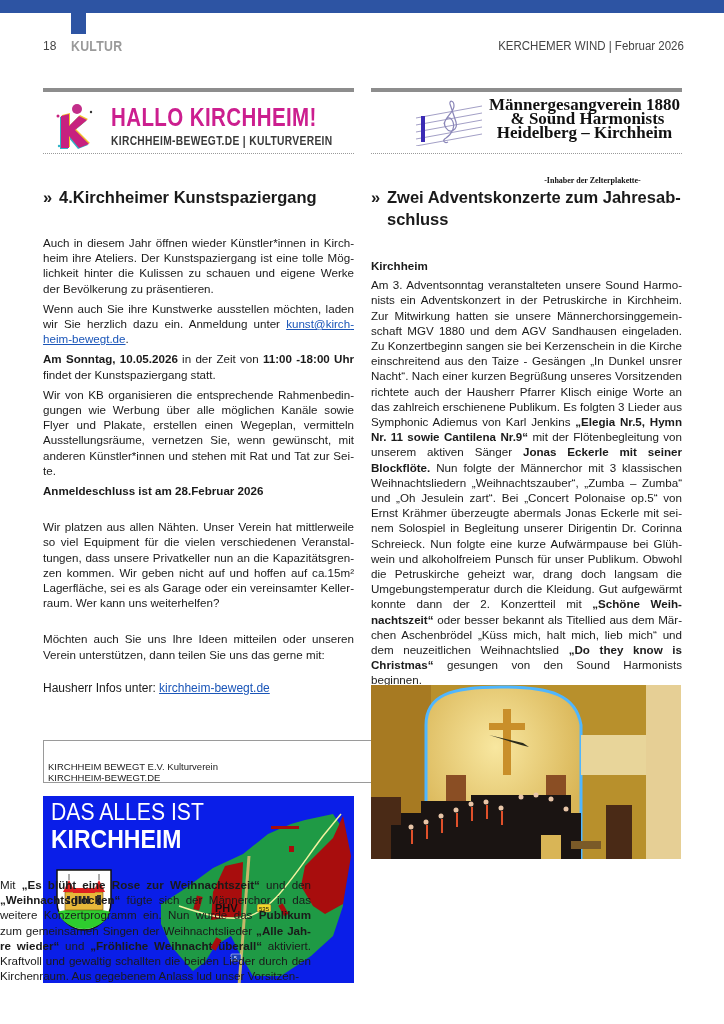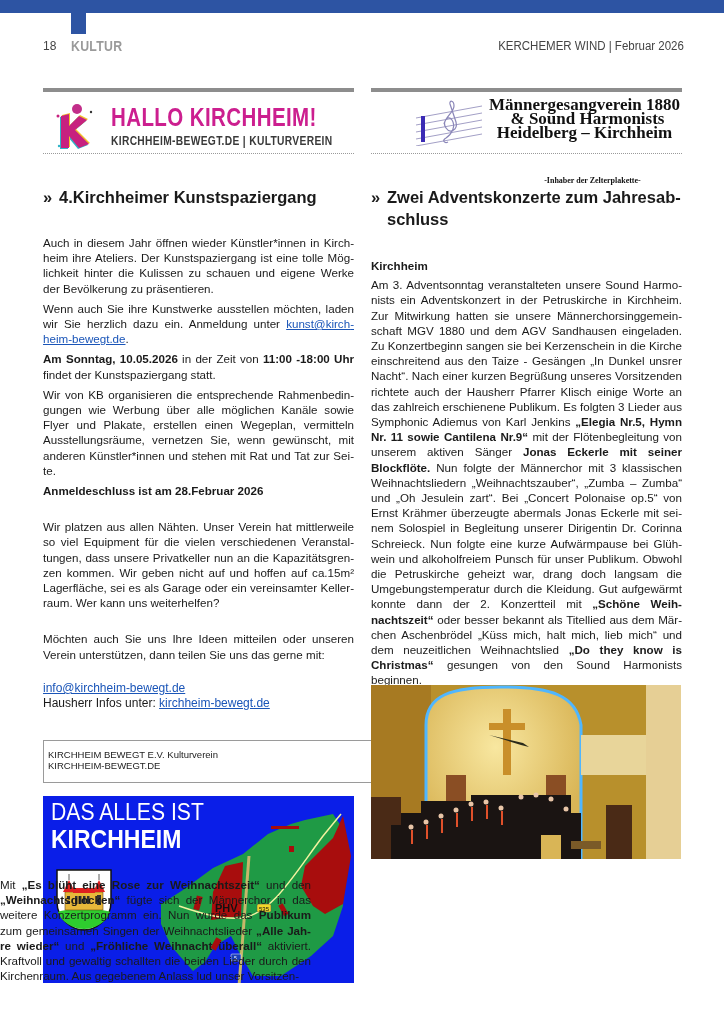--- a/index.html
+++ b/index.html
@@ -33,21 +33,21 @@
   #col-left { left: 43px; }
   #col-right { left: 371px; }
 
   .h2 { font-size: 16.5px; font-weight: bold; line-height: 22px; color: #1a1a1a; display: flex; }
   .h2 .raquo { width: 16px; flex: none; }
   .p { text-align: justify; margin-bottom: 5px; hyphens: manual; }
   .b { font-weight: bold; }
   .link { color: #1a55b8; text-decoration: underline; }
   .sub-h { font-weight: bold; margin-bottom: 4px; }
 
-  .contact-box { position: absolute; left: 43px; top: 740px; width: 343px; height: 43px; border: 1.5px solid #9a9a9a; padding: 8px 4px; font-size: 9.5px; line-height: 11px; color: #222; }
+  .contact-box { position: absolute; left: 43px; top: 740px; width: 343px; height: 43px; border: 1.5px solid #9a9a9a; padding: 20px 4px; font-size: 9.5px; line-height: 11px; color: #222; }
 
   .map-box { position: absolute; left: 43px; top: 796px; width: 311px; height: 187px; background: #0a1ee8; overflow: hidden; }
   .map-t1 { position: absolute; left: 8px; top: 3px; color: #fff; font-size: 23px; line-height: 26px; transform: scaleX(0.92); transform-origin: left top; white-space: nowrap; }
   .map-t2 { position: absolute; left: 8px; top: 29px; color: #fff; font-size: 25px; font-weight: bold; line-height: 28px; transform: scaleX(0.92); transform-origin: left top; white-space: nowrap; }
   .map-svg { position: absolute; left: 0; top: 0; }
 
   .photo { position: absolute; left: 371px; top: 685px; width: 310px; height: 174px; overflow: hidden; background: #c9a240; }
 </style>
 </head>
 <body>
@@ -106,21 +106,20 @@
   <p class="p"><span>Wenn auch Sie ihre Kunstwerke ausstellen möchten, laden wir Sie herzlich dazu ein. Anmeldung unter </span><a class="link">kunst@kirch­heim-bewegt.de</a><span>.</span></p>
   <p class="p"><span class="b">Am Sonntag, 10.05.2026</span><span> in der Zeit von </span><span class="b">11:00 -18:00 Uhr</span><span> findet der Kunstspaziergang statt.</span></p>
   <p class="p">Wir von KB organisieren die entsprechende Rahmenbedin­gungen wie Werbung über alle möglichen Kanäle sowie Flyer und Plakate, erstellen einen Wegeplan, vermitteln Ausstellungsräume, vernetzen Sie, wenn gewünscht, mit anderen Künstler*innen und stehen mit Rat und Tat zur Sei­te.</p>
   <p class="p b">Anmeldeschluss ist am 28.Februar 2026</p>
   <div style="height:16px"></div>
   <p class="p">Wir platzen aus allen Nähten. Unser Verein hat mittlerweile so viel Equipment für die vielen verschiedenen Veranstal­tungen, dass unsere Privatkeller nun an die Kapazitätsgren­zen kommen. Wir geben nicht auf und hoffen auf ca.15m² Lagerfläche, sei es als Garage oder ein vereinsamter Keller­raum. Wer kann uns  weiterhelfen?</p>
   <div style="height:16px"></div>
   <p class="p">Möchten auch Sie uns Ihre Ideen mitteilen oder unseren Verein unterstützen, dann teilen Sie uns das gerne mit:</p>
   <div style="height:14px"></div>
   <div style="font-size:12px; line-height:15px;">
-    <div><a class="link">info@kirchheim-bewegt.de</a></div>
     <div><span>Hausherr Infos unter: </span><a class="link">kirchheim-bewegt.de</a></div>
   </div>
 </div>
 
 <div class="contact-box">
   <div>KIRCHHEIM BEWEGT E.V. Kulturverein</div>
   <div>KIRCHHEIM-BEWEGT.DE</div>
 </div>
 
 <div class="map-box">

